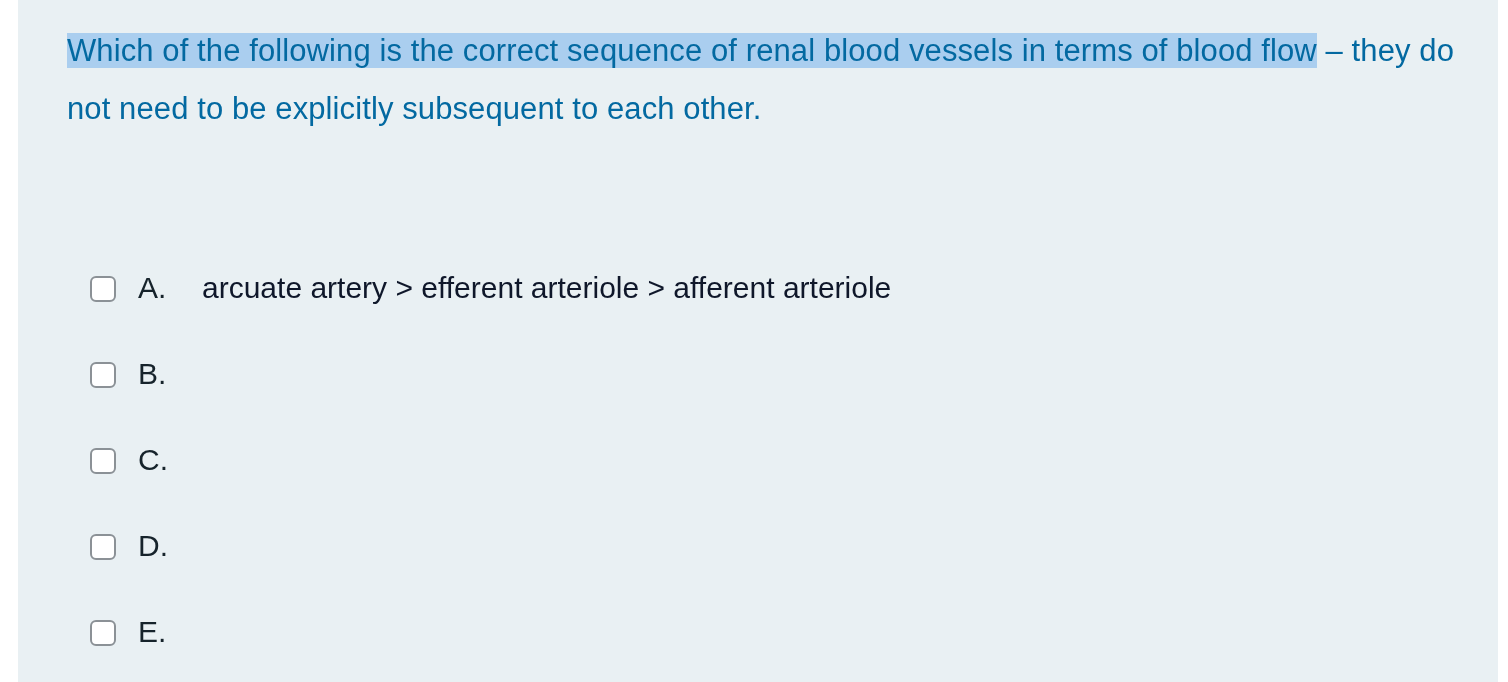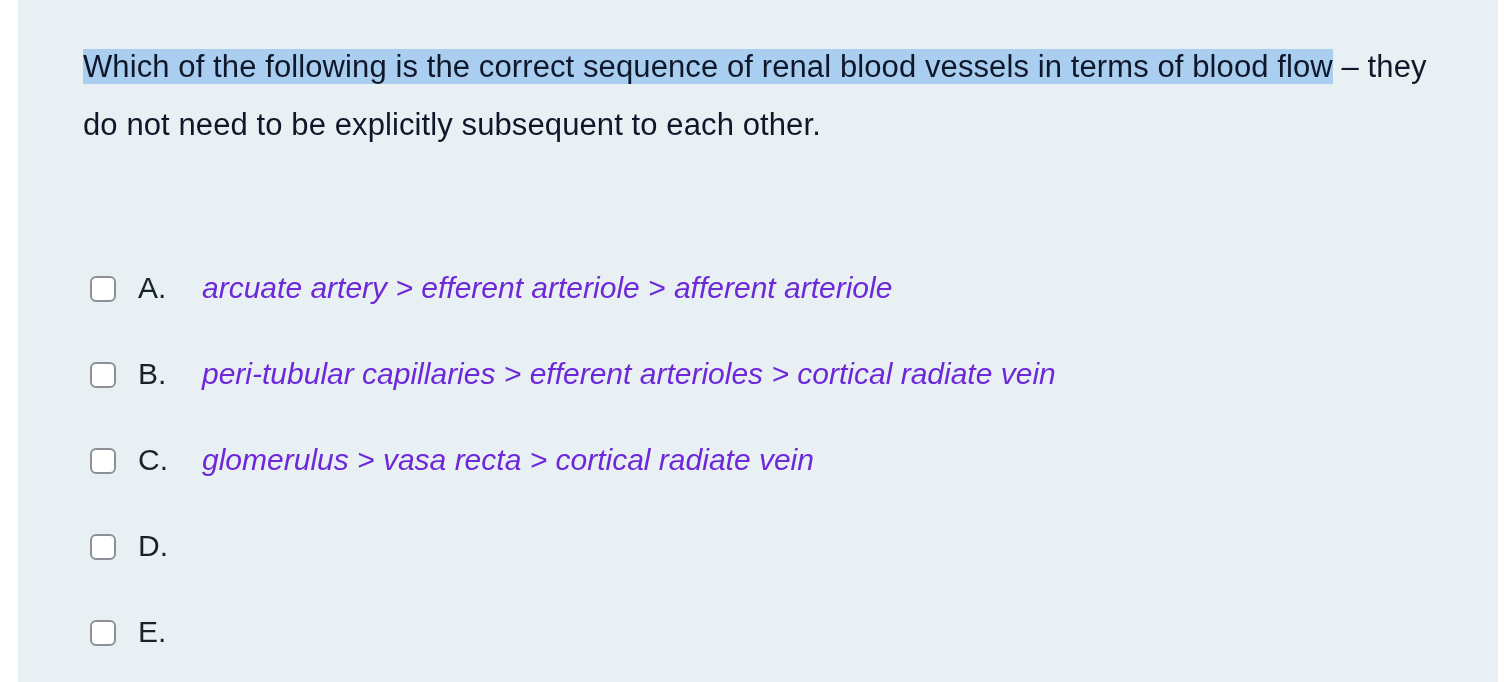--- a/index.html
+++ b/index.html
@@ -35,24 +35,24 @@
 
   
   .question-block {
     position: absolute;
     left: 49px;        
     top: 22px;
     width: 1400px;
   }
 
   .question-text {
-    margin: 16px;
+    margin: 0;
     font-size: 31px;
     line-height: 58px;
-    color: #0f172a;
+    color: #0369a1;
     font-weight: 400;
     letter-spacing: 0.1px;
     white-space: normal;
   }
 
   .hl {
     background: #aaceef;
     box-decoration-break: clone;
     -webkit-box-decoration-break: clone;
     padding: 0;
@@ -95,23 +95,22 @@
     font-size: 30px;
     line-height: 46px;
     color: #16232b;
     text-align: left;
   }
 
   .option-text {
     flex: 1 1 auto;
     font-size: 30px;
     line-height: 46px;
-    color: #6d28d9;
+    color: #0f172a;
     white-space: nowrap;
-    font-style: italic;
   }
 </style>
 </head>
 <body>
 
 <div class="page">
   <div class="content-panel">
 
     <div class="question-block">
       <p class="question-text"><span class="hl">Which of the following is the correct sequence of renal blood vessels in terms of blood flow</span><span> – they do not need to be explicitly subsequent to each other.</span></p>
@@ -121,27 +120,25 @@
 
       <li class="option-row">
         <span class="checkbox"></span>
         <span class="option-letter">A.</span>
         <span class="option-text">arcuate artery &gt; efferent arteriole &gt; afferent arteriole</span>
       </li>
 
       <li class="option-row">
         <span class="checkbox"></span>
         <span class="option-letter">B.</span>
-        <span class="option-text">peri-tubular capillaries &gt; efferent arterioles &gt; cortical radiate vein</span>
       </li>
 
       <li class="option-row">
         <span class="checkbox"></span>
         <span class="option-letter">C.</span>
-        <span class="option-text">glomerulus &gt; vasa recta &gt; cortical radiate vein</span>
       </li>
 
       <li class="option-row">
         <span class="checkbox"></span>
         <span class="option-letter">D.</span>
       </li>
 
       <li class="option-row">
         <span class="checkbox"></span>
         <span class="option-letter">E.</span>

